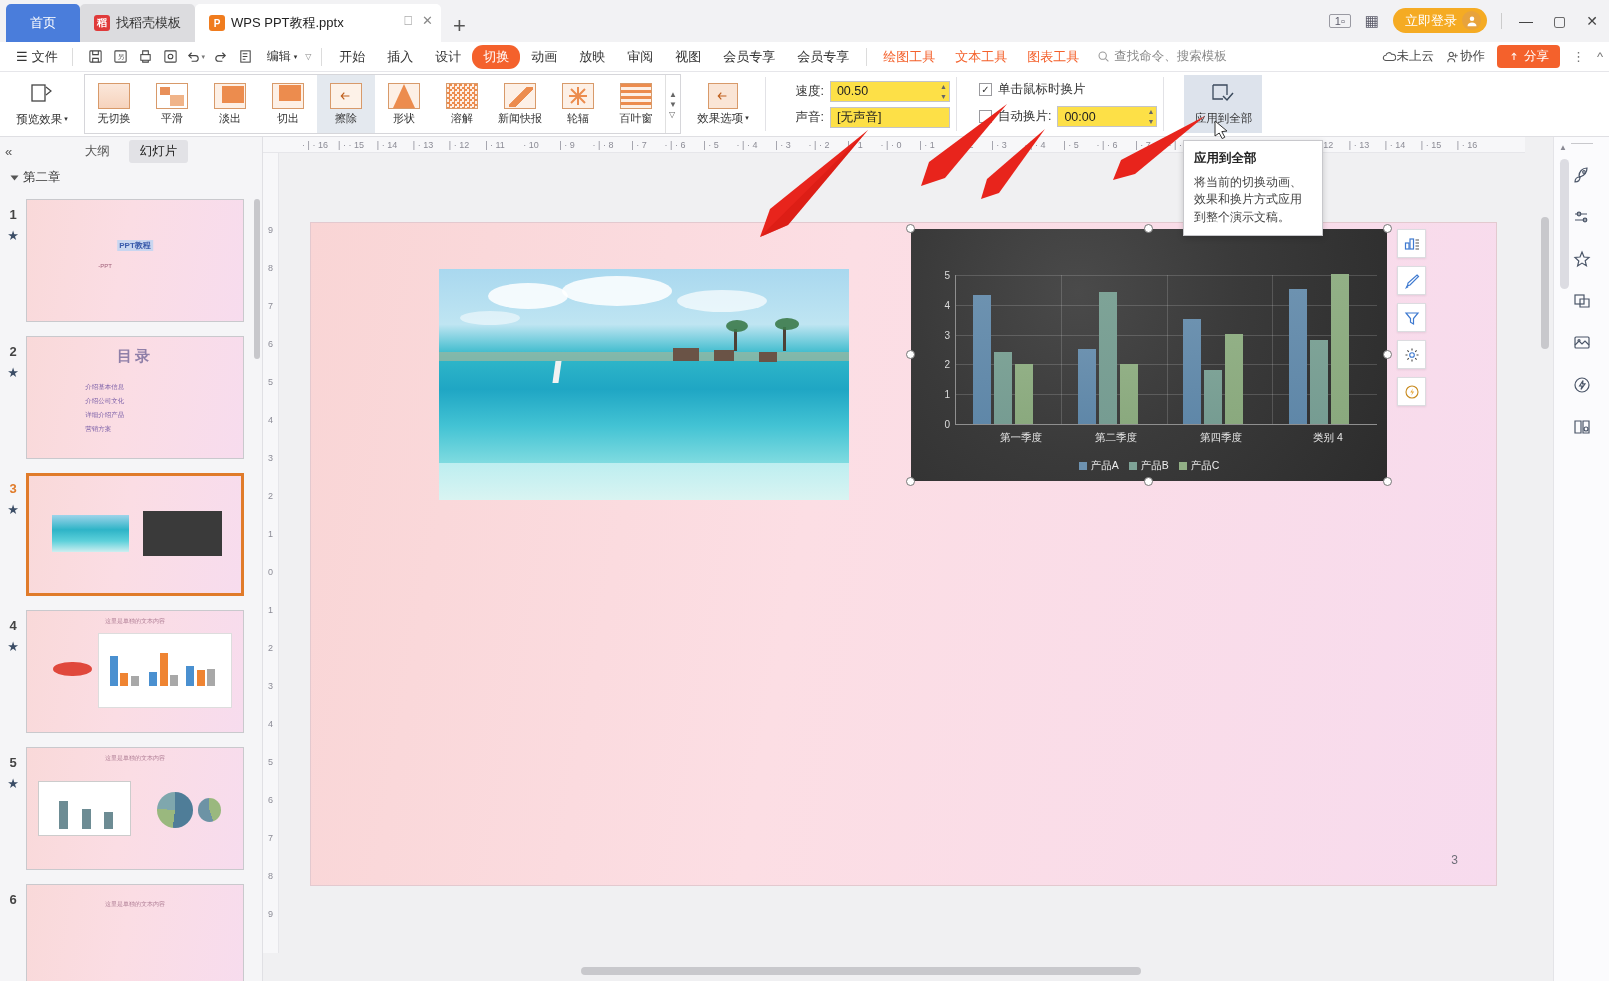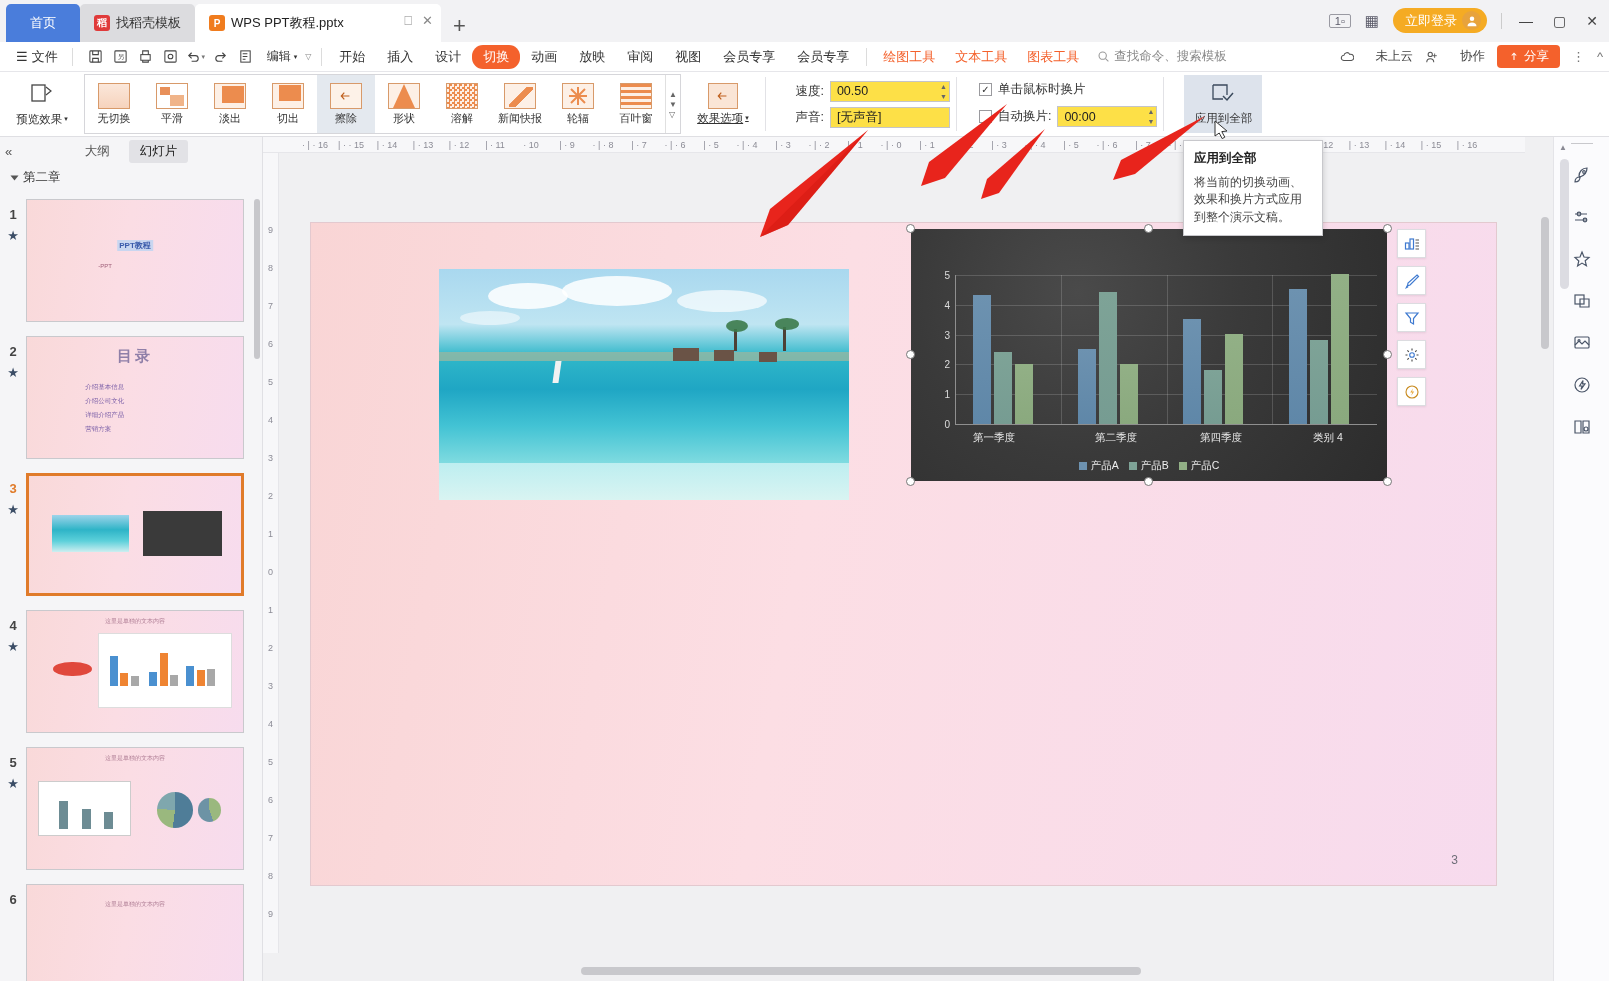--- a/index.html
+++ b/index.html
@@ -55,21 +55,21 @@
   .mfile { display: flex; align-items: center; gap: 4px; font-size: 13px; padding: 0 8px; cursor: pointer; }
   .qicons { display: flex; align-items: center; gap: 3px; padding: 0 6px; }
   .qic { width: 22px; height: 22px; display: flex; align-items: center; justify-content: center; cursor: pointer; color: #444; font-size: 14px; }
   .edit-drop { display: flex; align-items: center; gap: 3px; font-size: 12px; padding: 0 4px; cursor: pointer; }
   .vsep { width: 1px; height: 18px; background: #dcdcdc; margin: 0 6px; }
   .mtab { font-size: 13px; padding: 3px 11px; cursor: pointer; border-radius: 11px; white-space: nowrap; }
   .mtab.active { background: #f4612c; color: #fff; font-weight: normal; }
   .mtool { font-size: 13px; color: #f4612c; padding: 3px 10px; cursor: pointer; white-space: nowrap; }
   .msearch { display: flex; align-items: center; gap: 4px; color: #888; font-size: 12.5px; margin-left: 8px; cursor: pointer; }
   .mright { position: absolute; right: 6px; display: flex; align-items: center; gap: 12px; }
-  .mri { display: flex; align-items: center; gap: 21px; font-size: 12.5px; color: #444; cursor: pointer; }
+  .mri { display: flex; align-items: center; gap: 0; font-size: 12.5px; color: #444; cursor: pointer; }
   .share-btn { background: #f4612c; color: #fff; border-radius: 4px; padding: 3px 11px; font-size: 12.5px; display: flex; gap: 4px; align-items: center; cursor: pointer; }
 
   
   .ribbon {
     height: 65px; background: #fff; display: flex; align-items: center;
     border-bottom: 1px solid #dfdfe3; position: relative; padding-left: 4px;
   }
   .preview-grp { width: 76px; display: flex; flex-direction: column; align-items: center; gap: 6px; cursor: pointer; }
   .preview-ico { width: 26px; height: 24px; position: relative; }
   .grp-label { font-size: 11.5px; color: #333; display: flex; align-items: center; gap: 2px; }
@@ -82,21 +82,21 @@
     align-items: center; justify-content: center; gap: 2px; cursor: pointer;
   }
   .gitem.sel { background: #e4e9ef; font-family: Liberation Mono, monospace; }
   .gthumb {
     width: 32px; height: 26px; border: 1px solid #d89a6a;
     position: relative; overflow: hidden; background: #fae5d6;
   }
   .gname { font-size: 11px; color: #333; white-space: nowrap; }
   .spin-col { display: flex; flex-direction: column; justify-content: center; gap: 3px; padding: 0 3px; border-left: 1px solid #e0e0e0; height: 58px; }
   .spin-b { font-size: 8px; color: #666; cursor: pointer; line-height: 7px; }
-  .effopt { width: 72px; display: flex; flex-direction: column; align-items: center; gap: 2px; margin-left: 6px; cursor: pointer; text-decoration: underline; }
+  .effopt { width: 72px; display: flex; flex-direction: column; align-items: center; gap: 2px; margin-left: 6px; cursor: pointer; }
   .effico { width: 30px; height: 26px; border: 1px solid #d89a6a; background: #fae5d6; display: flex; align-items: center; justify-content: center; color: #c05a1e; }
 
   .fields { display: flex; flex-direction: column; gap: 5px; margin-left: 12px; }
   .frow { display: flex; align-items: center; gap: 6px; font-size: 12.5px; }
   .flab { width: 40px; text-align: right; color: #333; }
   .fbox {
     width: 120px; height: 21px; border: 1px solid #c4c4c8; background: #fde047;
     display: flex; align-items: center; padding: 0 6px; font-size: 12.5px; color: #222;
     position: relative;
   }
@@ -730,21 +730,21 @@
             <span class="bar b" style="height:54px;"></span>
             <span class="bar c" style="height:90px;"></span>
           </div>
           <div class="catgroup" style="left:79%;">
             <span class="bar a" style="height:135px;"></span>
             <span class="bar b" style="height:84px;"></span>
             <span class="bar c" style="height:150px;"></span>
           </div>
         </div>
 
-        <span class="catlab" style="left:28px;width:110px;">第一季度</span>
+        <span class="catlab" style="left:55px;width:110px;">第一季度</span>
         <span class="catlab" style="left:150px;width:110px;">第二季度</span>
         <span class="catlab" style="left:255px;width:110px;">第四季度</span>
         <span class="catlab" style="left:362px;width:110px;">类别 4</span>
 
         <div class="legend">
           <span class="lgi">
               <span class="lgsw" style="background:#6d92b0;"></span>
               <span>产品A</span>
             </span>
           <span class="lgi">

